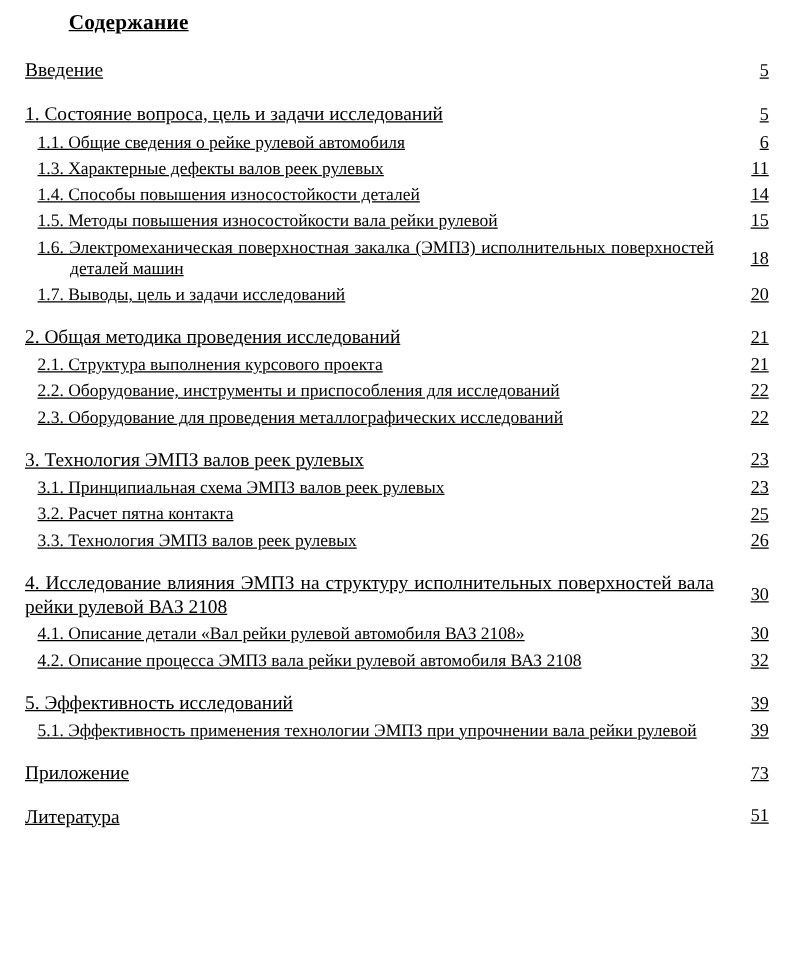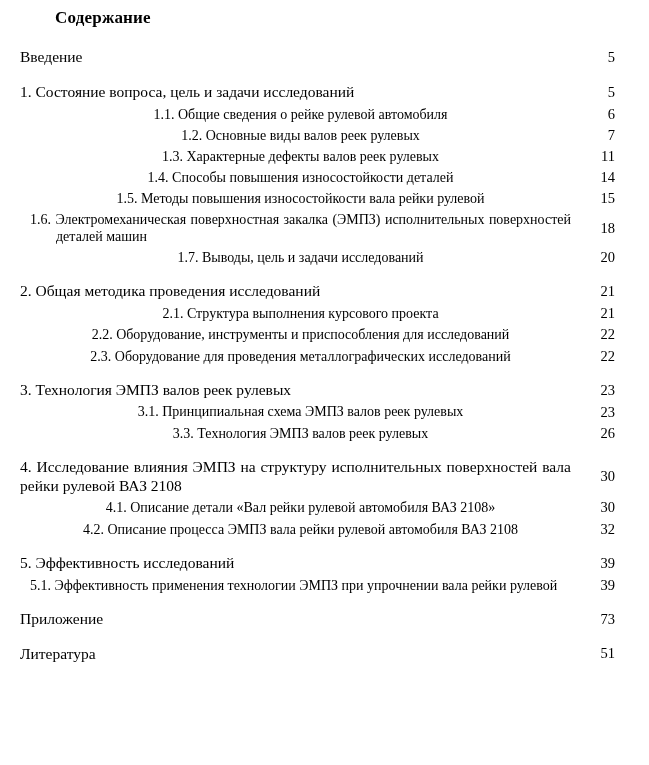--- a/index.html
+++ b/index.html
@@ -8,20 +8,21 @@
     background: #ffffff;
     color: #000000;
     font-family: "Liberation Serif", "DejaVu Serif", serif;
   }
   .page {
     width: 635px;
     min-height: 765px;
     box-sizing: border-box;
     padding: 8px 20px 10px 8px;
     background: #ffffff;
+    text-decoration: underline;
   }
   .title {
     font-size: 17px;
     font-weight: bold;
     margin: 0 0 18px 47px;
     letter-spacing: 0.2px;
   }
   .toc {
     display: block;
   }
@@ -41,21 +42,20 @@
     font-size: 15.5px;
     margin-left: 12px;
   }
   .level1 {
     font-size: 14px;
     margin-left: 22px;
   }
   .level1 .txt {
     padding-left: 26px;
     text-indent: -26px;
-    text-align: center;
   }
   .just .txt {
     text-align: justify;
   }
   .pg {
     flex: 0 0 auto;
     width: 36px;
     padding-left: 8px;
     text-align: right;
     font-size: 14.5px;
@@ -72,24 +72,20 @@
         <span class="txt">Введение</span>
         <span class="pg">5</span>
       </div>
       <div class="row level0 brk">
         <span class="txt">1. Состояние вопроса, цель и задачи исследований</span>
         <span class="pg">5</span>
       </div>
       <div class="row level1">
         <span class="txt">1.1. Общие сведения о рейке рулевой автомобиля</span>
         <span class="pg">6</span>
-      </div>
-      <div class="row level1">
-        <span class="txt">1.2. Основные виды валов реек рулевых</span>
-        <span class="pg">7</span>
       </div>
       <div class="row level1">
         <span class="txt">1.3. Характерные дефекты валов реек рулевых</span>
         <span class="pg">11</span>
       </div>
       <div class="row level1">
         <span class="txt">1.4. Способы повышения износостойкости деталей</span>
         <span class="pg">14</span>
       </div>
       <div class="row level1">
@@ -122,20 +118,24 @@
       </div>
       <div class="row level0 brk">
         <span class="txt">3. Технология ЭМПЗ валов реек рулевых</span>
         <span class="pg">23</span>
       </div>
       <div class="row level1">
         <span class="txt">3.1. Принципиальная схема ЭМПЗ валов реек рулевых</span>
         <span class="pg">23</span>
       </div>
       <div class="row level1">
+        <span class="txt">3.2. Расчет пятна контакта</span>
+        <span class="pg">25</span>
+      </div>
+      <div class="row level1">
         <span class="txt">3.3. Технология ЭМПЗ валов реек рулевых</span>
         <span class="pg">26</span>
       </div>
       <div class="row level0 brk just">
         <span class="txt">4. Исследование влияния ЭМПЗ на структуру исполнительных поверхностей вала рейки рулевой ВАЗ 2108</span>
         <span class="pg">30</span>
       </div>
       <div class="row level1">
         <span class="txt">4.1. Описание детали «Вал рейки рулевой автомобиля ВАЗ 2108»</span>
         <span class="pg">30</span>

